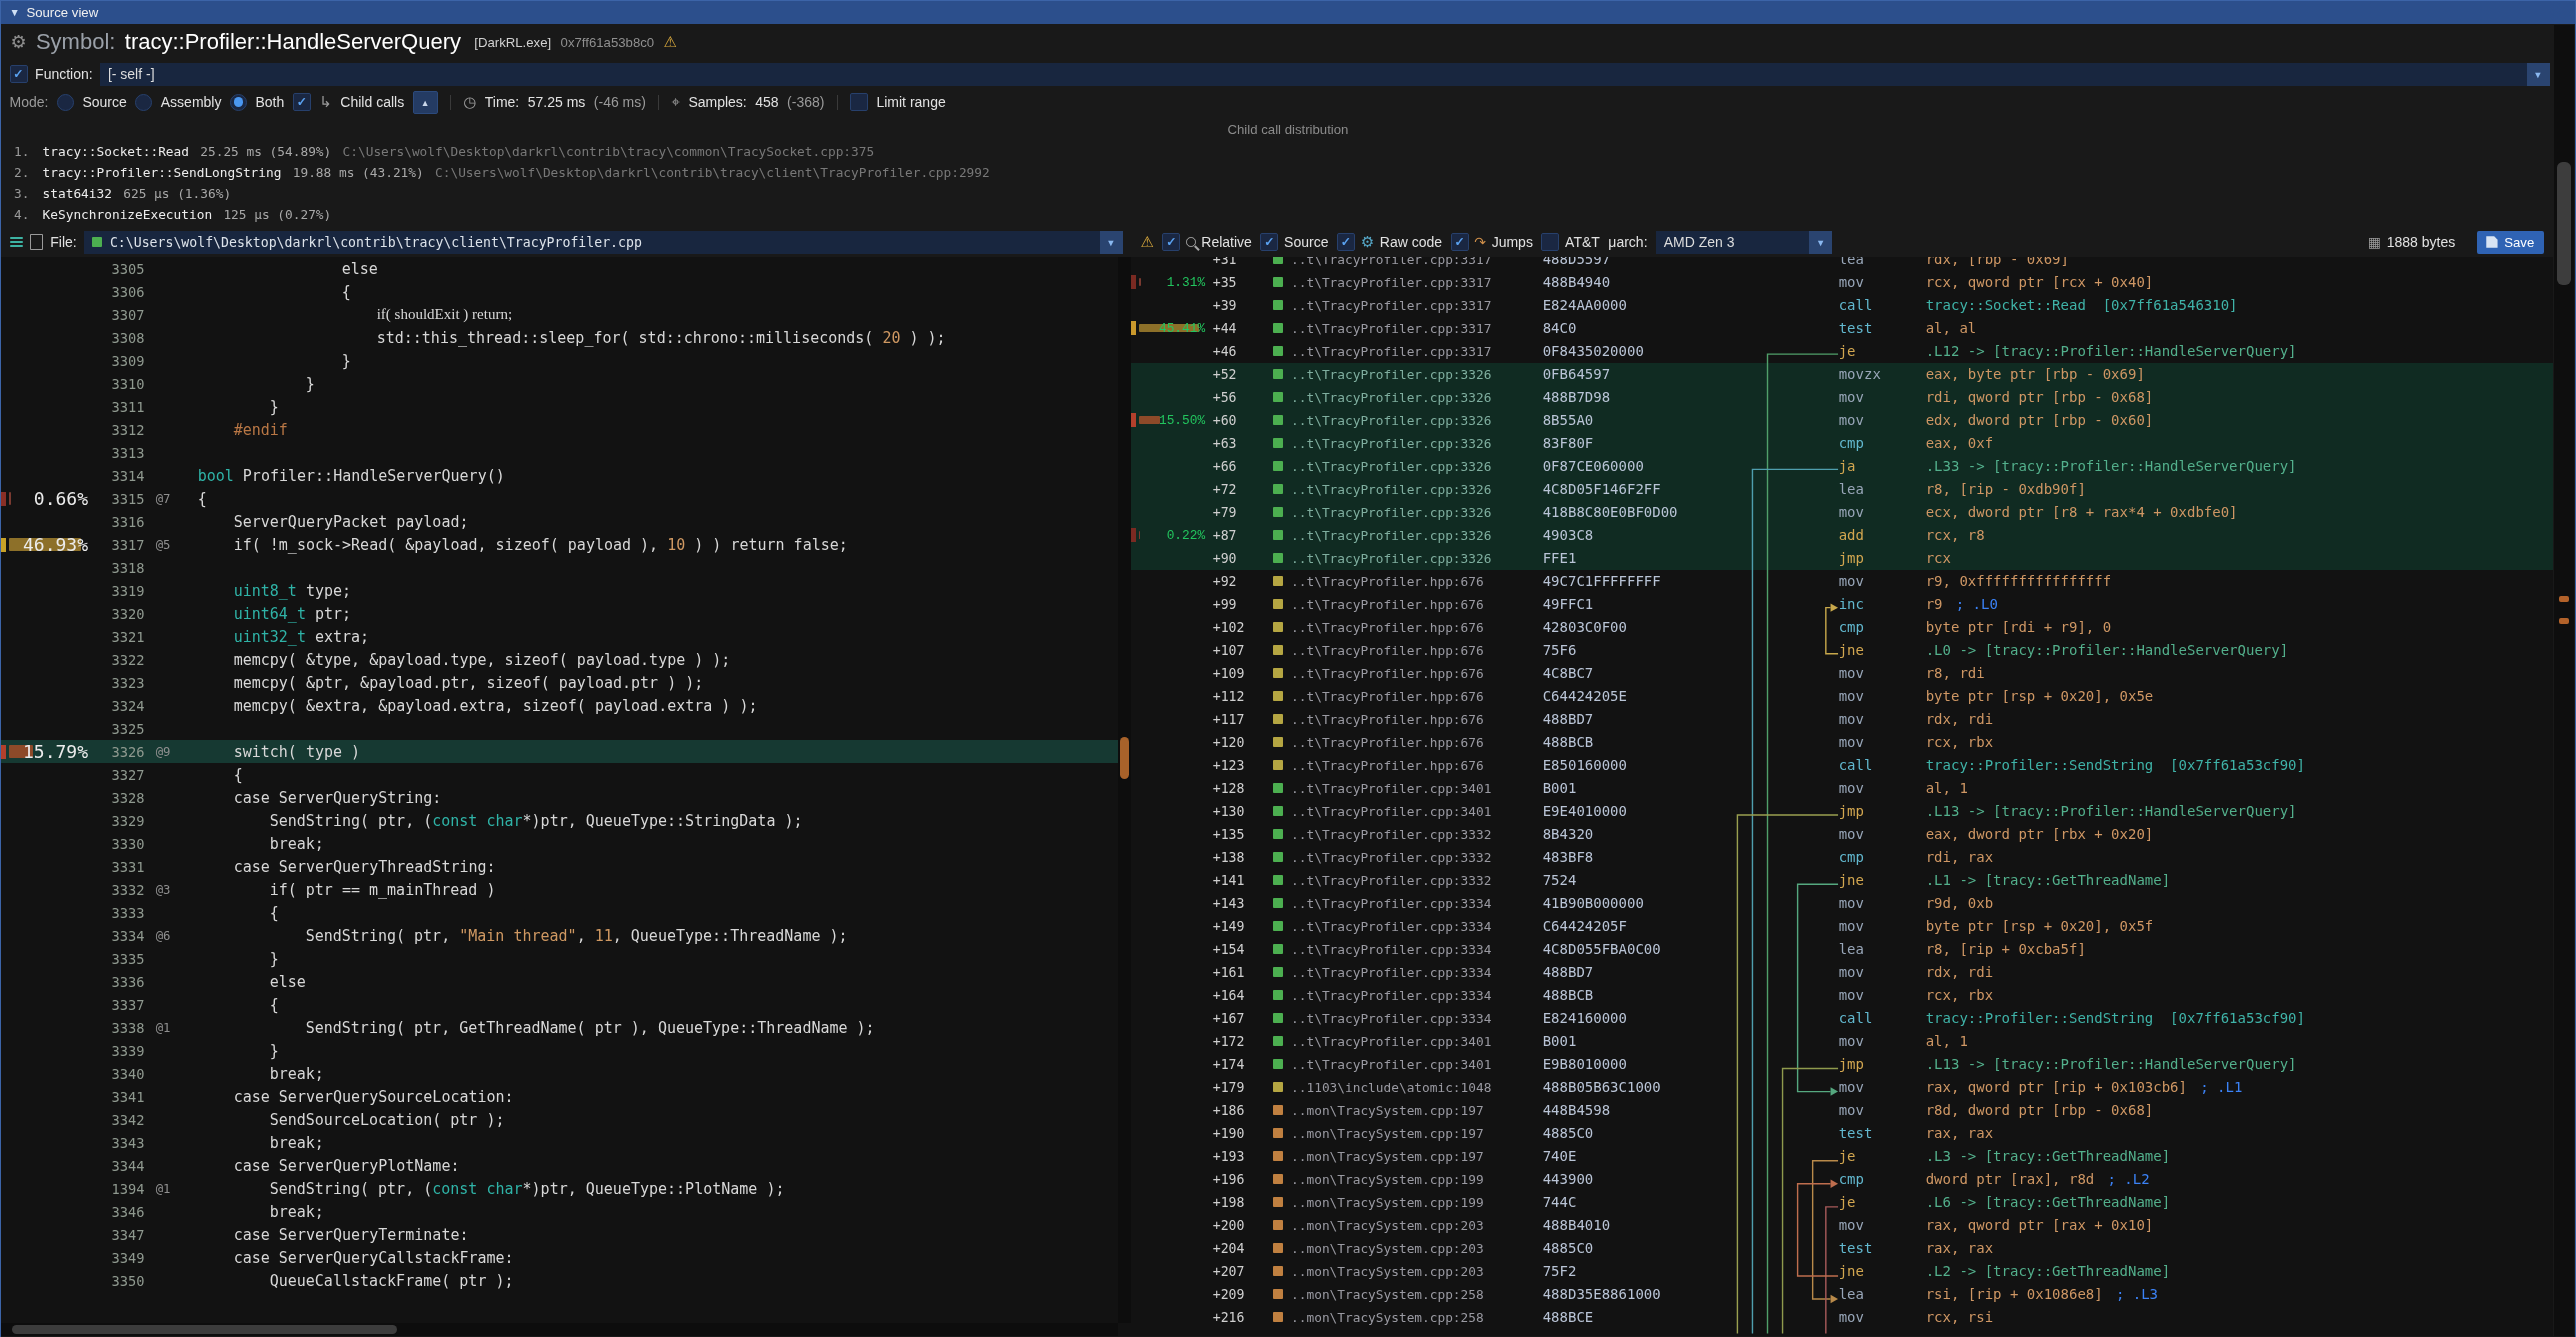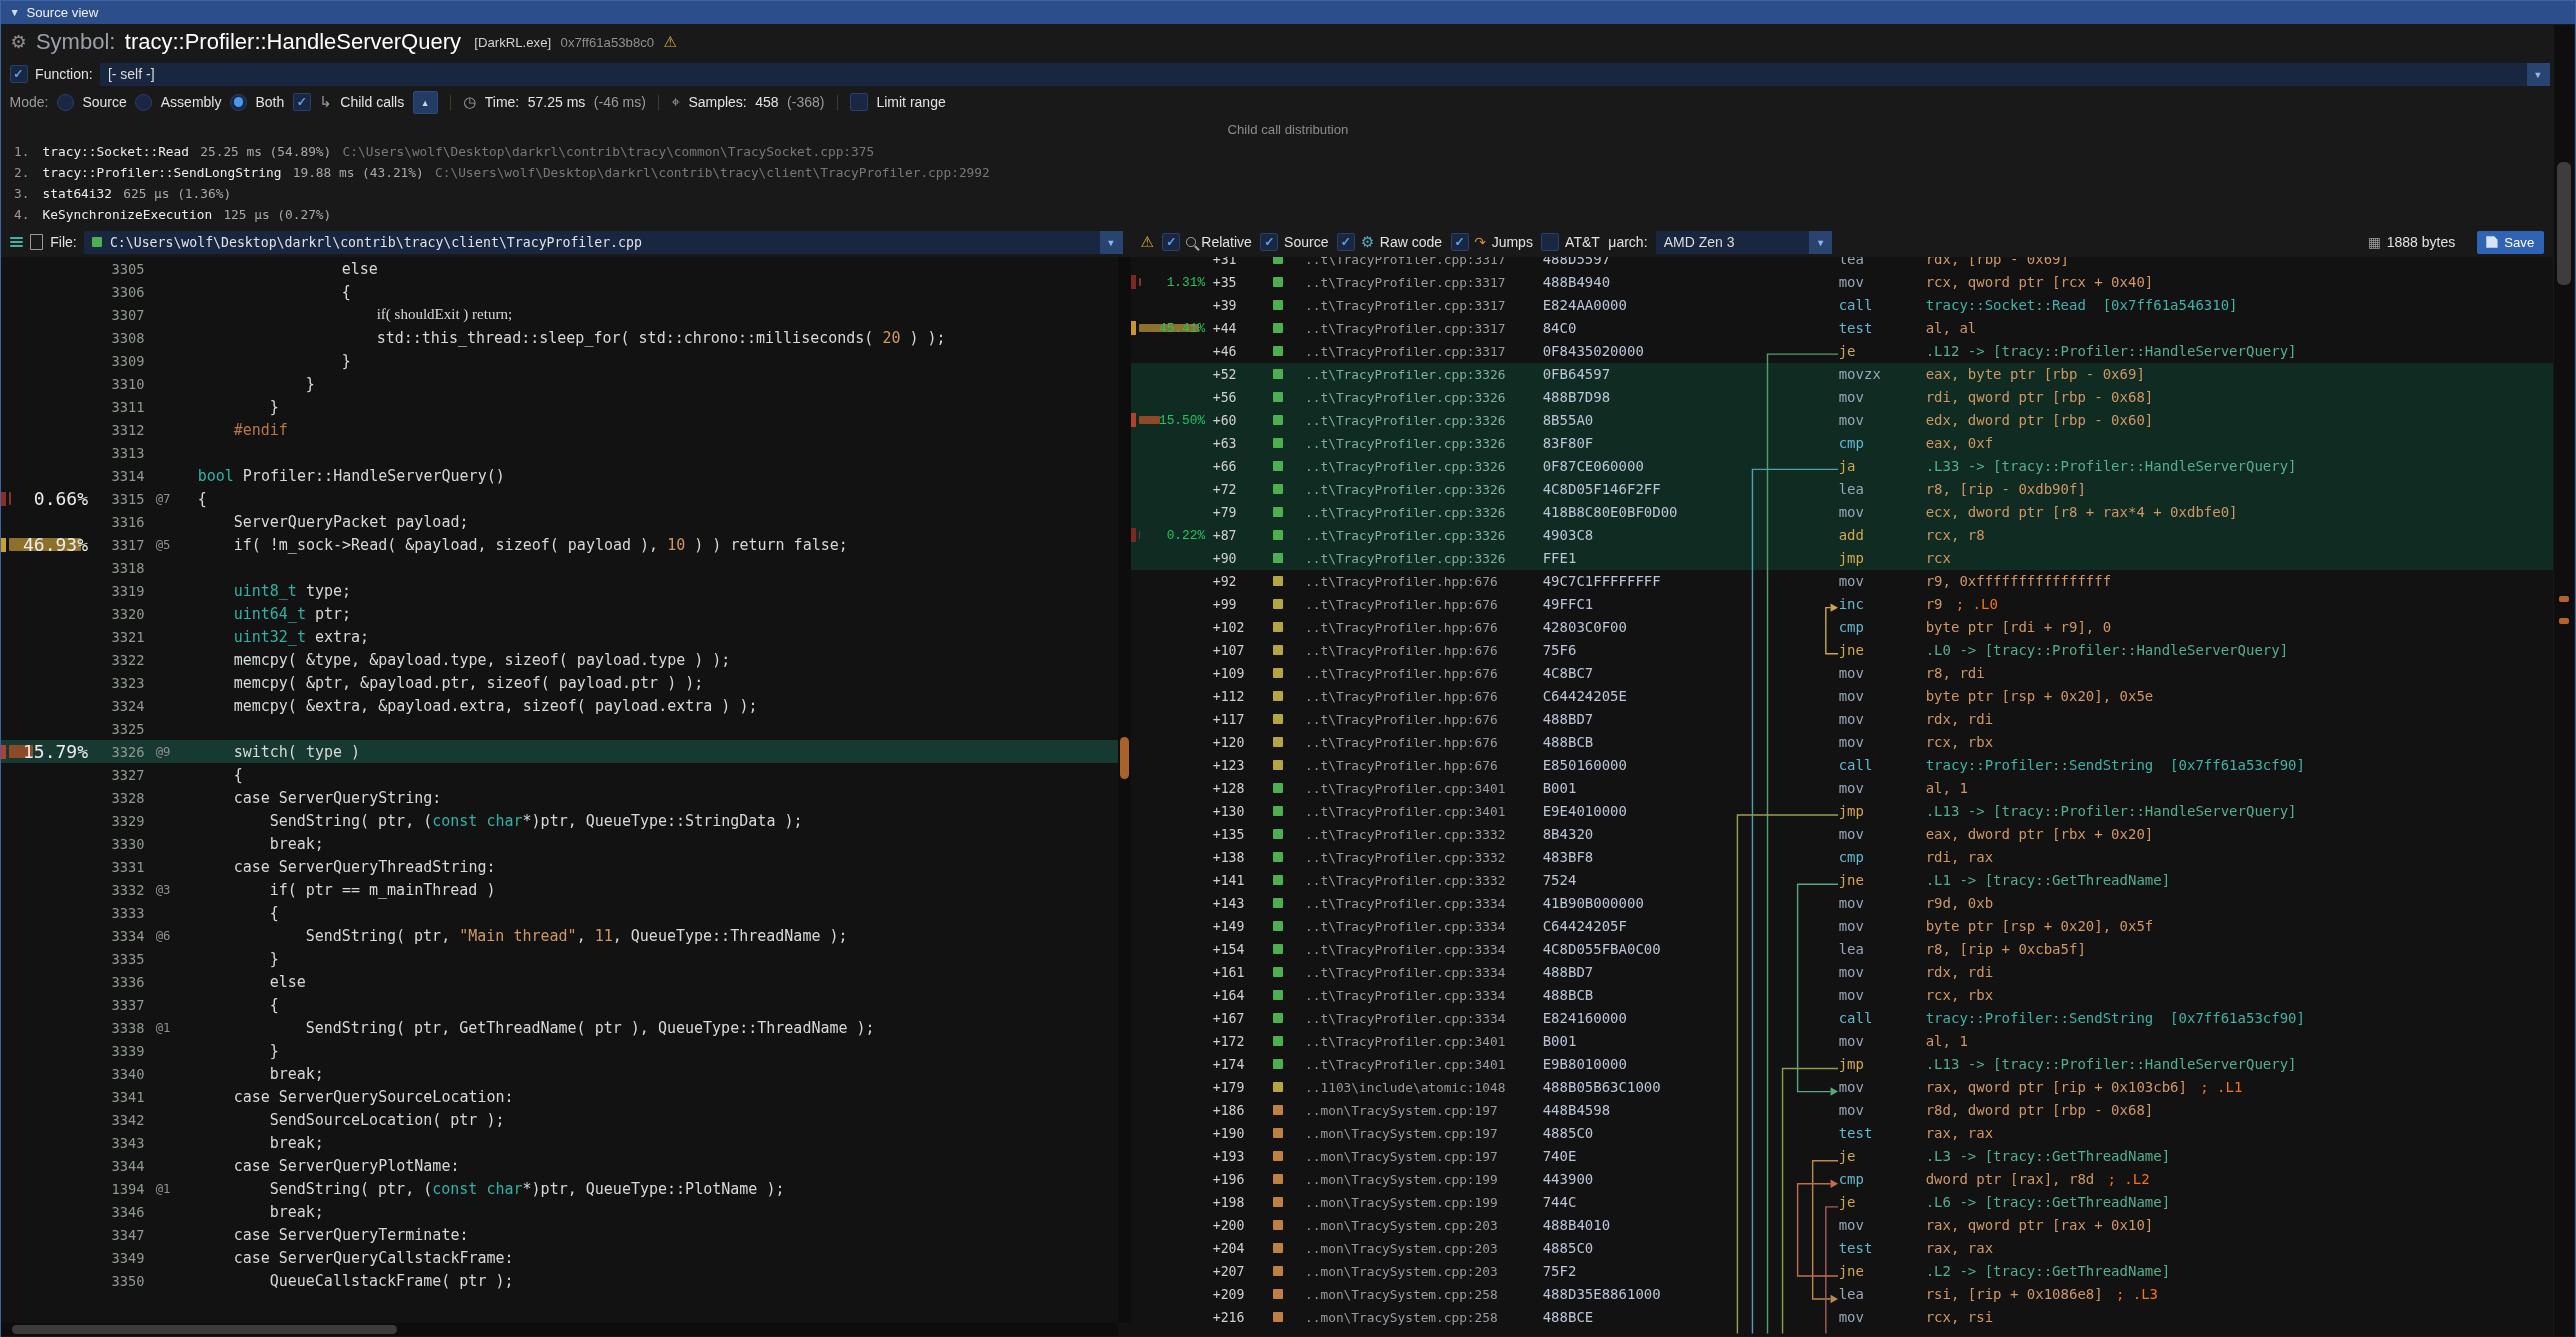--- a/index.html
+++ b/index.html
@@ -95,29 +95,29 @@
   .asmpane{flex:1;position:relative;background:#121212;overflow:hidden;margin-right:22px;}
   .asm-rows{position:relative;margin-top:-9.4px;}
   .arow{height:23px;display:flex;align-items:center;font-family:"DejaVu Sans Mono",monospace;
         font-size:14px;white-space:pre;}
   .arow.hl{background:#102b22;}
   .a-pct{width:76px;flex:none;text-align:right;padding-right:7.6px;box-sizing:border-box;
          color:#22c55e;font-size:12.8px;position:relative;font-family:Liberation Mono, monospace;}
   .a-pct .bar{position:absolute;left:1.9px;top:3.8px;bottom:3.8px;border-radius:0.9px;}
   .a-pct .t{position:relative;}
   .a-off{width:60px;flex:none;color:#cfcfcf;font-size:13.2px;}
-  .a-loc{width:270px;flex:none;color:#9a9aa2;font-size:12.8px;display:flex;align-items:center;gap:22px;overflow:hidden;}
+  .a-loc{width:270px;flex:none;color:#9a9aa2;font-size:12.8px;display:flex;align-items:center;gap:8px;overflow:hidden;}
   .arow.hl .a-loc{color:#7fae9f;}
   .a-bytes{width:185px;flex:none;color:#b9c4d6;}
   .a-gutter{width:111px;flex:none;}
   .a-mn{width:87px;flex:none;}
   .mn-gray{color:#98a6b8;} .mn-gold{color:#d3a750;} .mn-cyan{color:#62b8cf;}
   .a-ops{flex:1;overflow:hidden;}
   .op-reg{color:#cf9764;} .op-tgt{color:#53b08c;} .op-fn{color:#3fb3a8;}
-  .cmt{color:#f97316;margin-left:13.2px;}
+  .cmt{color:#3b82f6;margin-left:13.2px;}
   .jumps-svg{position:absolute;left:597px;top:0;pointer-events:none;}
   
   .winscroll{position:absolute;right:0.9px;top:23.6px;bottom:0.9px;width:20px;background:#0e0e0e;}
   .win-thumb{position:absolute;left:2.8px;right:2.8px;top:137px;height:123px;background:#3d3d3d;border-radius:5.7px;}
   .win-mark{position:absolute;left:4.7px;right:4.7px;height:6.6px;background:#b3622a;border-radius:1.9px;}
 </style>
 </head>
 <body>
 
 <div class="window">

